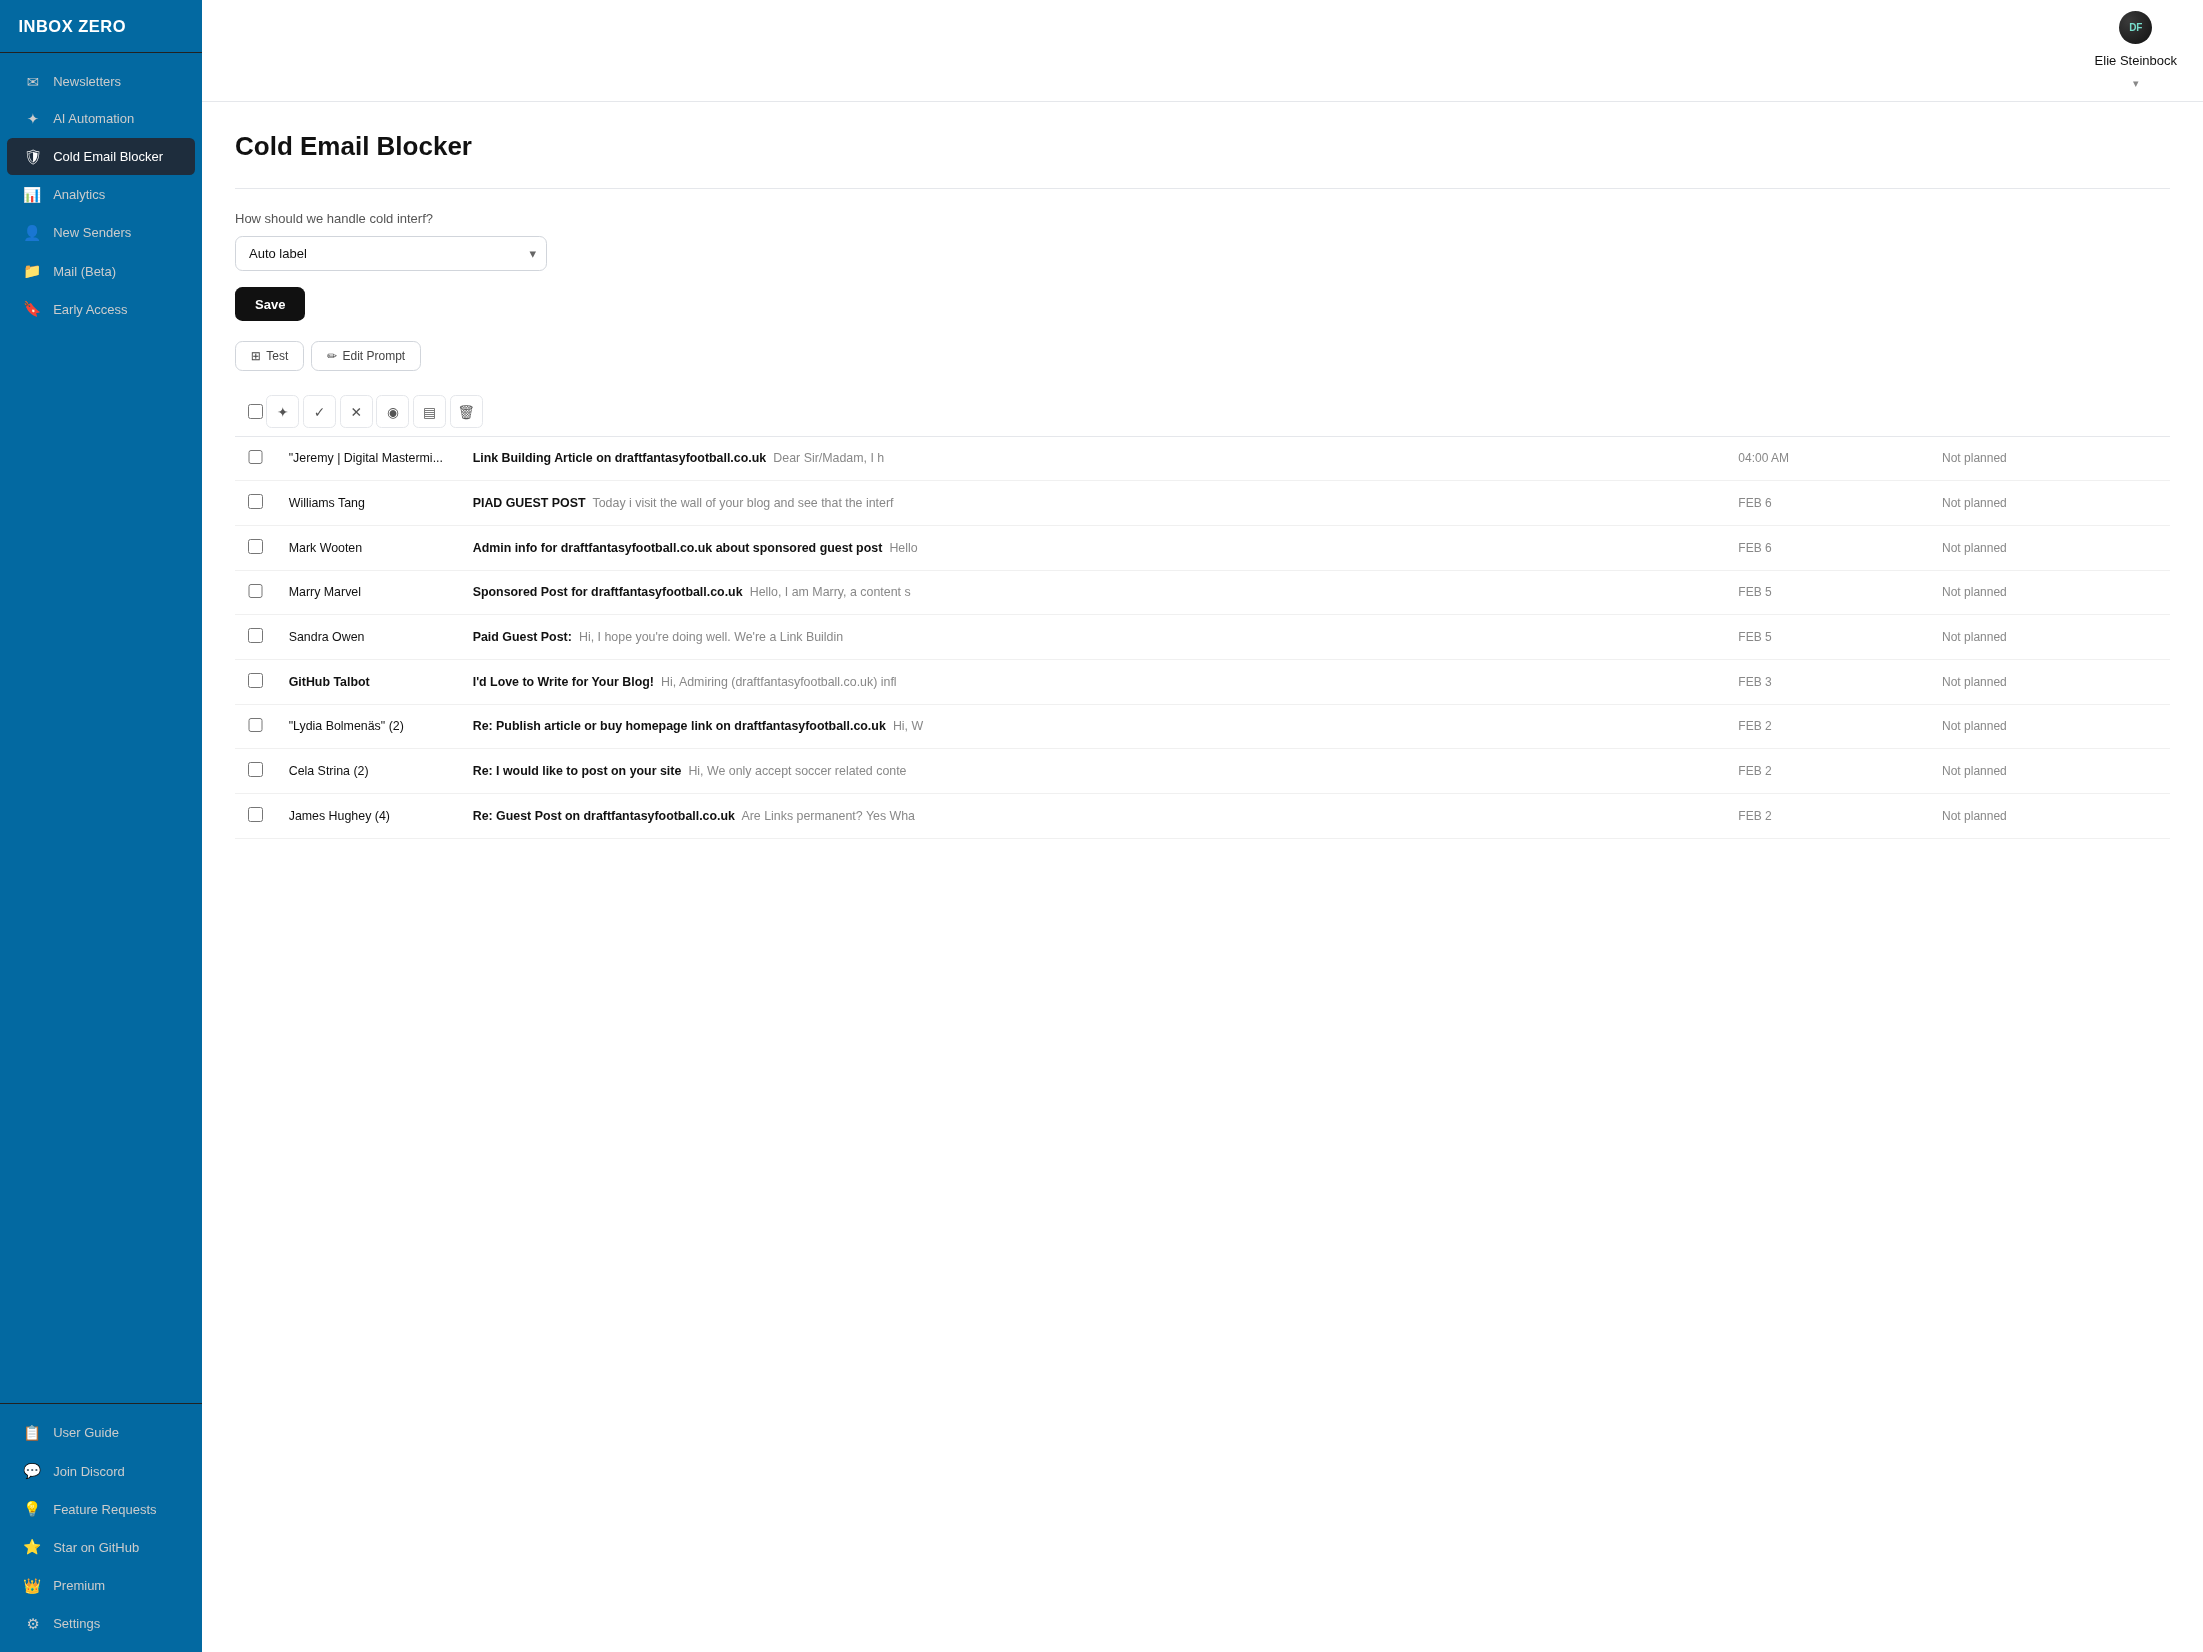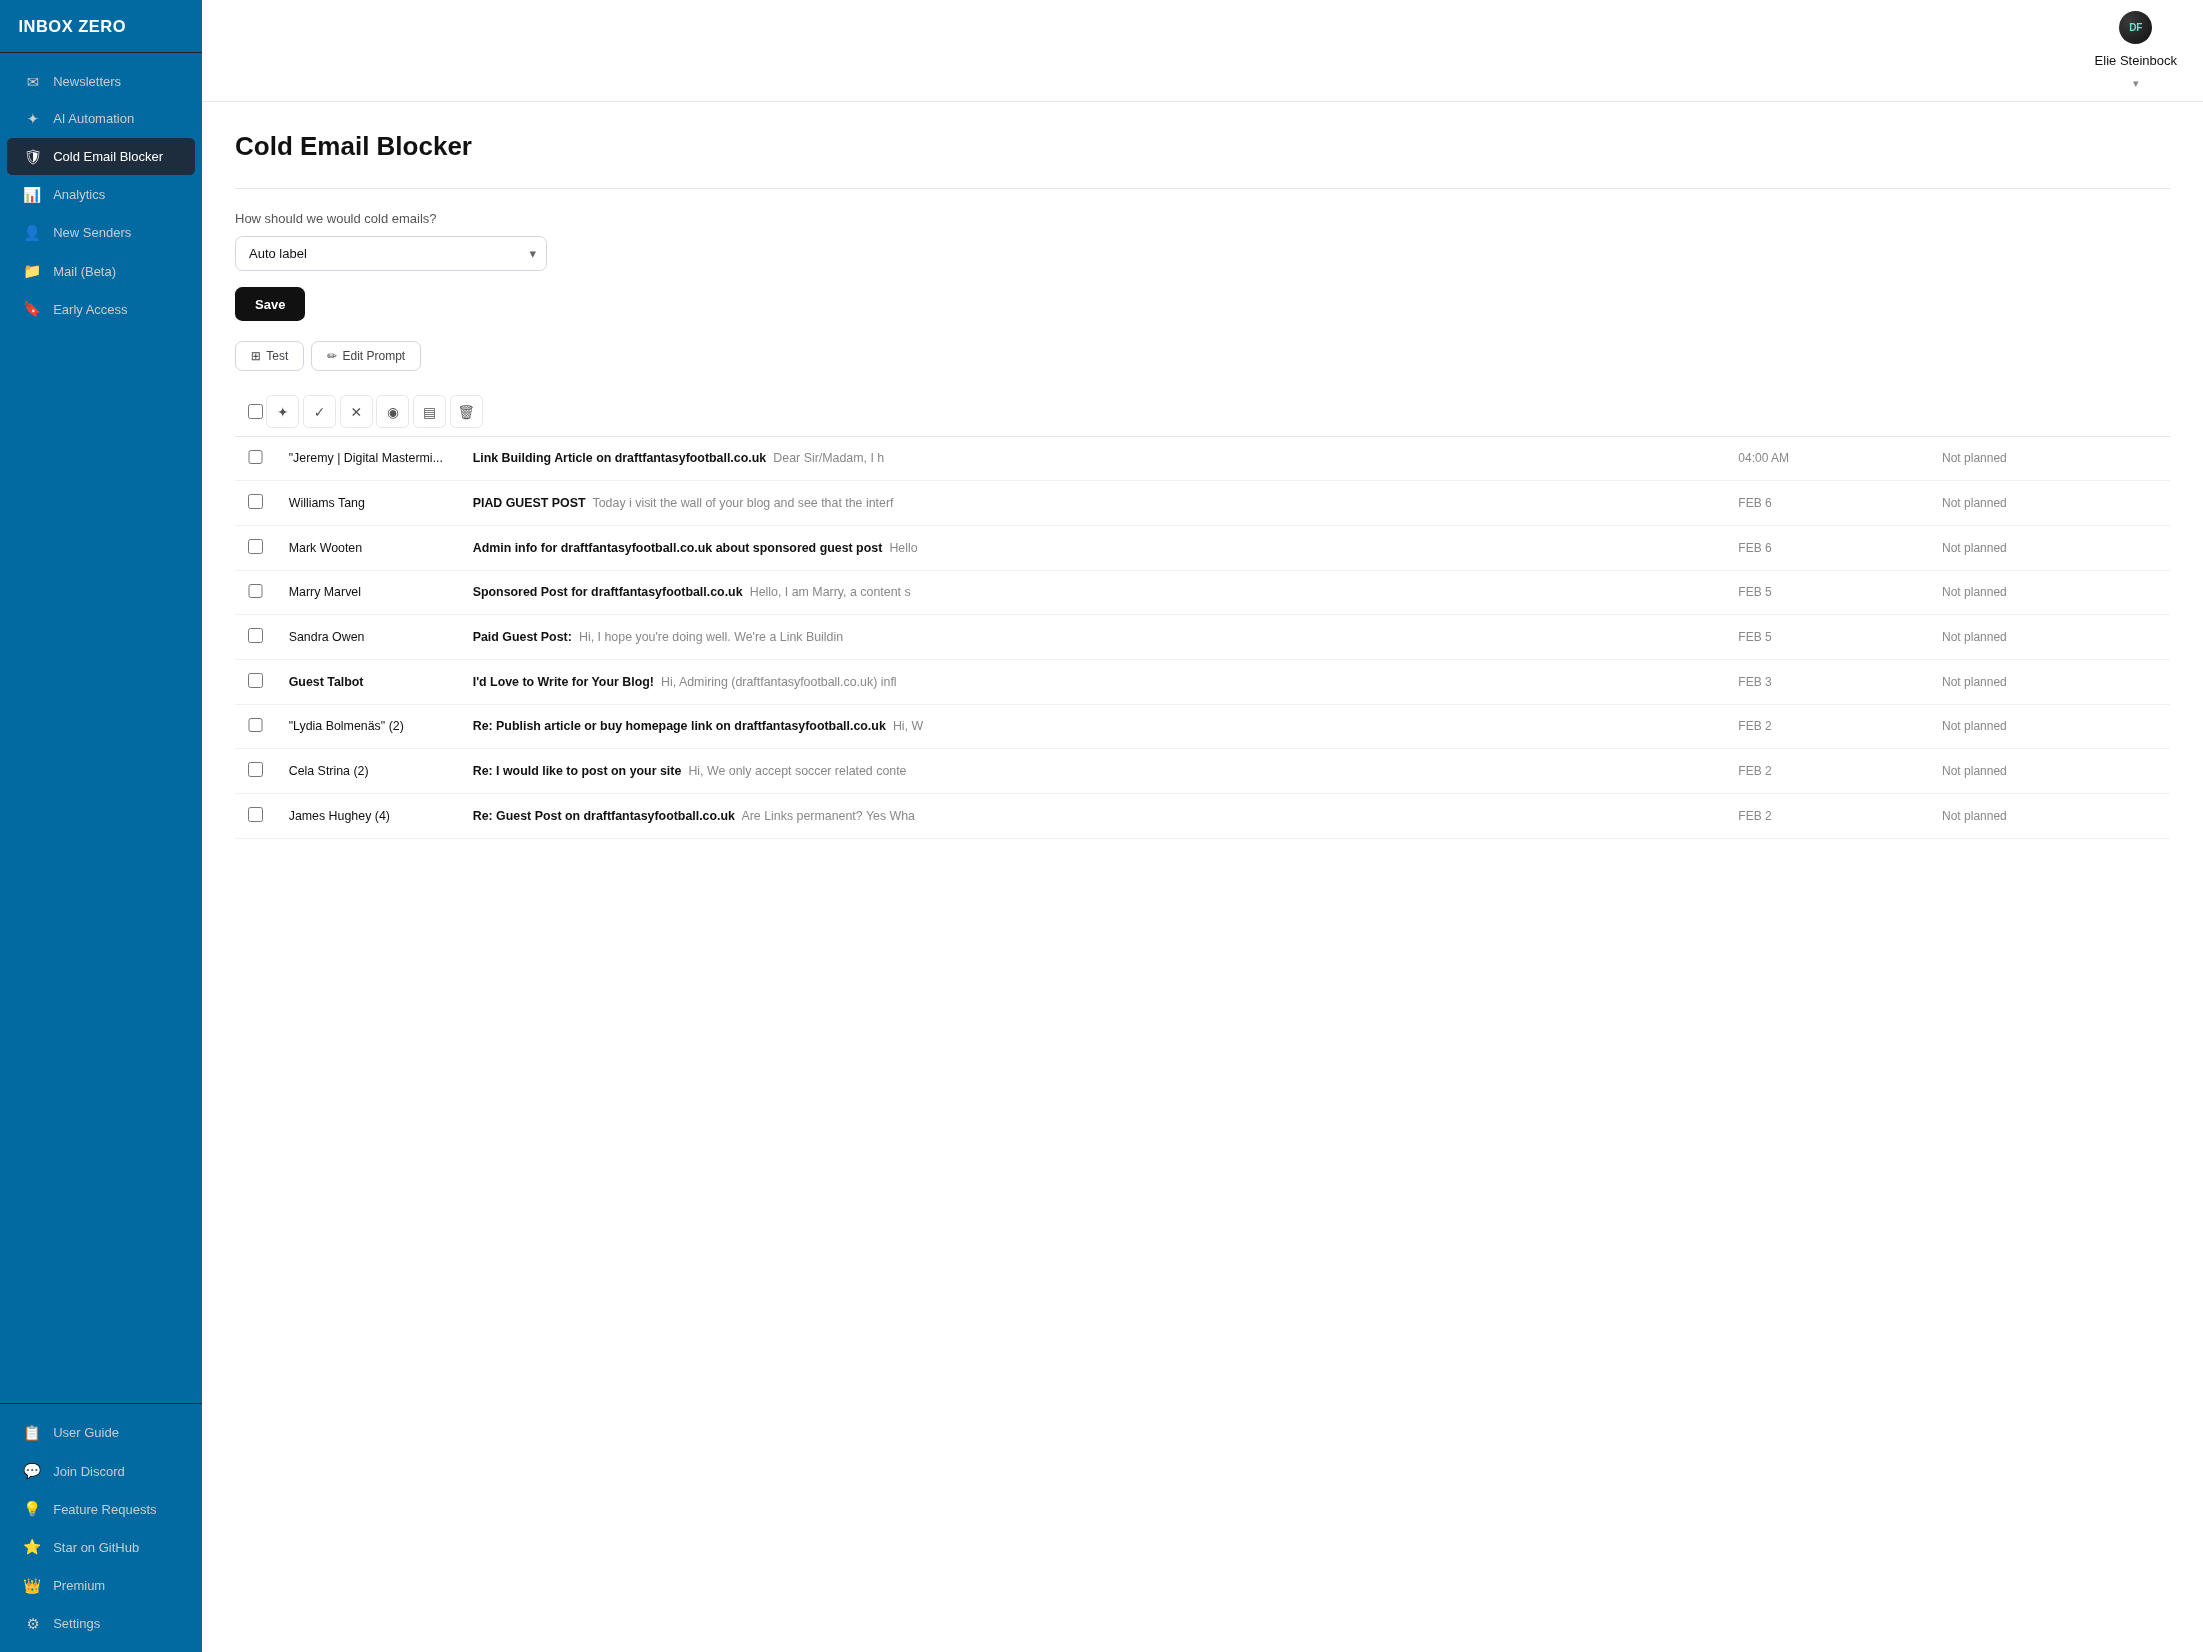--- a/index.html
+++ b/index.html
@@ -294,21 +294,21 @@
       </div>
       <span class="user-name">Elie Steinbock</span>
       <span class="chevron">▾</span>
     </div>
   </header>
 
   <div class="content">
     <h1 class="page-title">Cold Email Blocker</h1>
     <hr class="divider">
 
-    <label class="form-label">How should we would cold emails?</label>
+    <label class="form-label">How should we handle cold interf?</label>
     <div class="select-wrapper">
       <select class="select-box"><option>Auto label</option></select>
       <span class="select-chevron">▾</span>
     </div>
     <button class="save-btn">Save</button>
 
     <div class="action-bar">
       <button class="action-btn">
         <span>⊞</span>
         <span>Test</span>
@@ -391,21 +391,21 @@
       <span class="subject">Paid Guest Post:</span>
       <span class="snippet">Hi, I hope you're doing well. We're a Link Buildin</span>
     </td>
     <td class="date">FEB 5</td>
     <td class="status">Not planned</td>
   </tr>
             <tr class="email-row">
     <td class="checkbox-cell">
       <input type="checkbox" class="checkbox-input" style="">
     </td>
-    <td class="sender bold">Guest Talbot</td>
+    <td class="sender bold">GitHub Talbot</td>
     <td class="subject-snippet">
       <span class="subject">I'd Love to Write for Your Blog!</span>
       <span class="snippet">Hi, Admiring (draftfantasyfootball.co.uk) infl</span>
     </td>
     <td class="date">FEB 3</td>
     <td class="status">Not planned</td>
   </tr>
             <tr class="email-row">
     <td class="checkbox-cell">
       <input type="checkbox" class="checkbox-input" style="">

